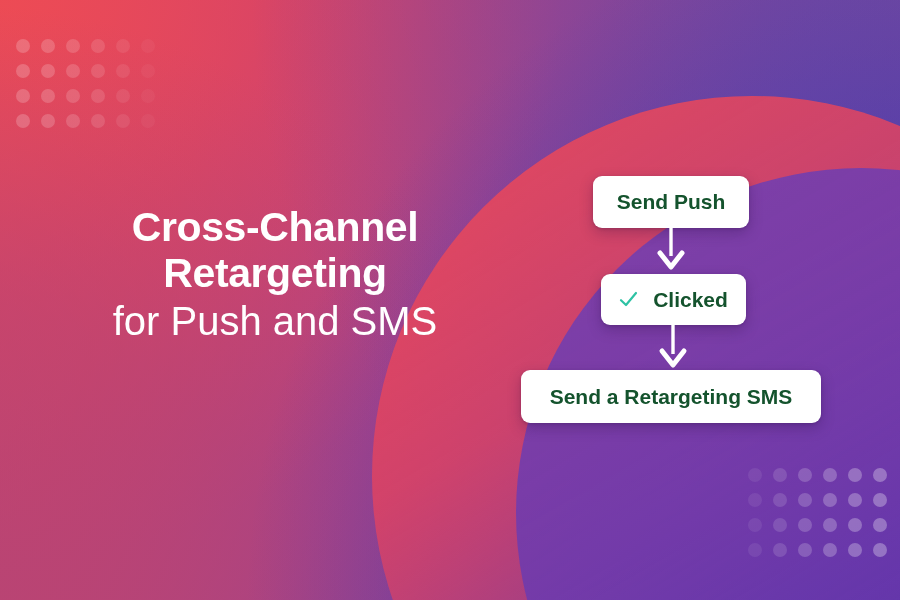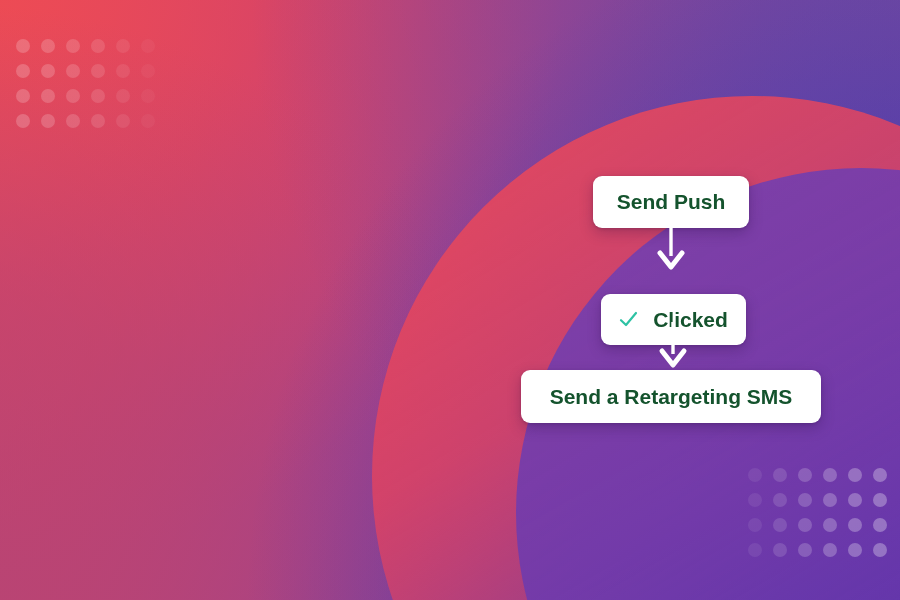--- a/index.html
+++ b/index.html
@@ -167,21 +167,20 @@
   .card-1 {
     left: 593px; top: 176px;
     width: 156px; height: 52px;
     font-size: 21px;
   }
   .card-2 {
     left: 601px; top: 274px;
     width: 145px; height: 51px;
     font-size: 21px;
     gap: 15px;
-    margin-top: 20px;
   }
   .card-3 {
     left: 521px; top: 370px;
     width: 300px; height: 53px;
     font-size: 21px;
   }
   .check-icon {
     display: inline-block;
     width: 19px;
     height: 19px;
@@ -259,20 +258,25 @@
     <span class="dot c4"></span>
     <span class="dot c5"></span>
     <span class="dot c0"></span>
     <span class="dot c1"></span>
     <span class="dot c2"></span>
     <span class="dot c3"></span>
     <span class="dot c4"></span>
     <span class="dot c5"></span>
   </div>
 
+  <div class="headline">
+    <span class="hl-line hl-1">Cross-Channel</span>
+    <span class="hl-line hl-2">Retargeting</span>
+    <span class="hl-line hl-3">for Push and SMS</span>
+  </div>
 
   <div class="flow">
 
     <div class="card card-1">
       <span>Send Push</span>
     </div>
 
     <div class="arrow arrow-1">
       <svg width="30" height="48" viewBox="0 0 30 48" aria-hidden="true">
         <path d="M15 0 L15 30" stroke="#ffffff" stroke-width="3.4" fill="none" stroke-linecap="butt"></path>

